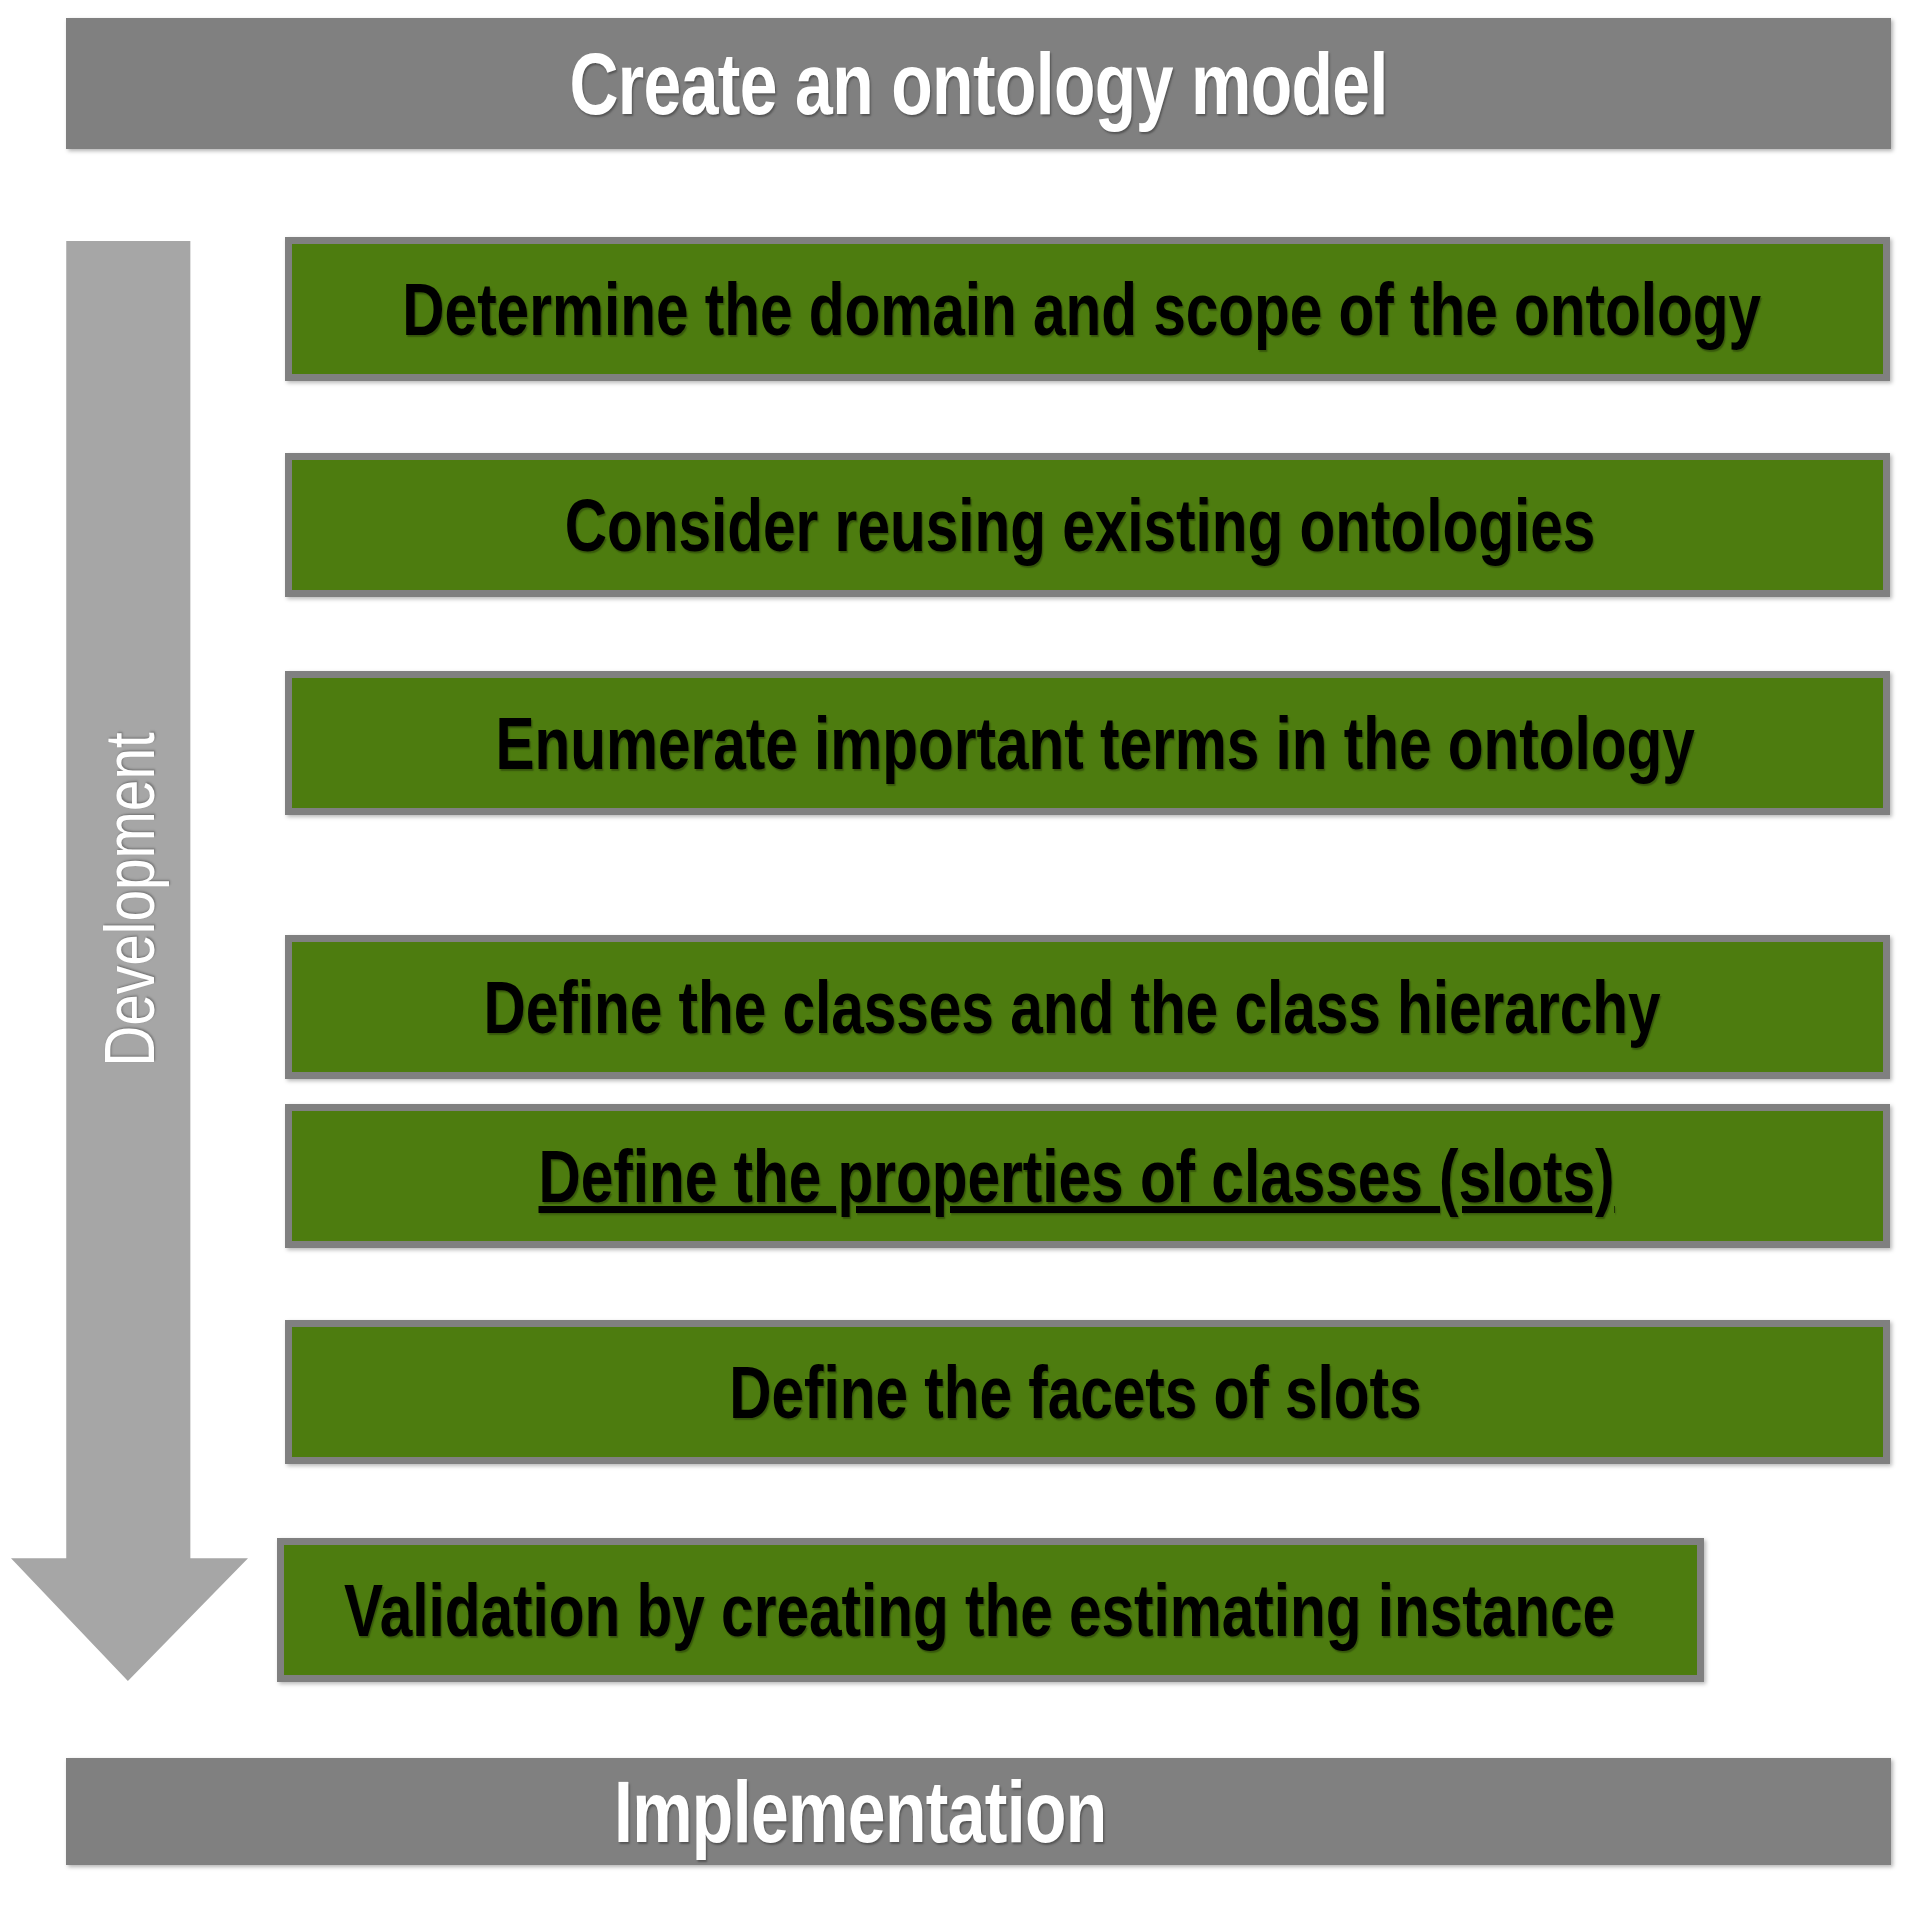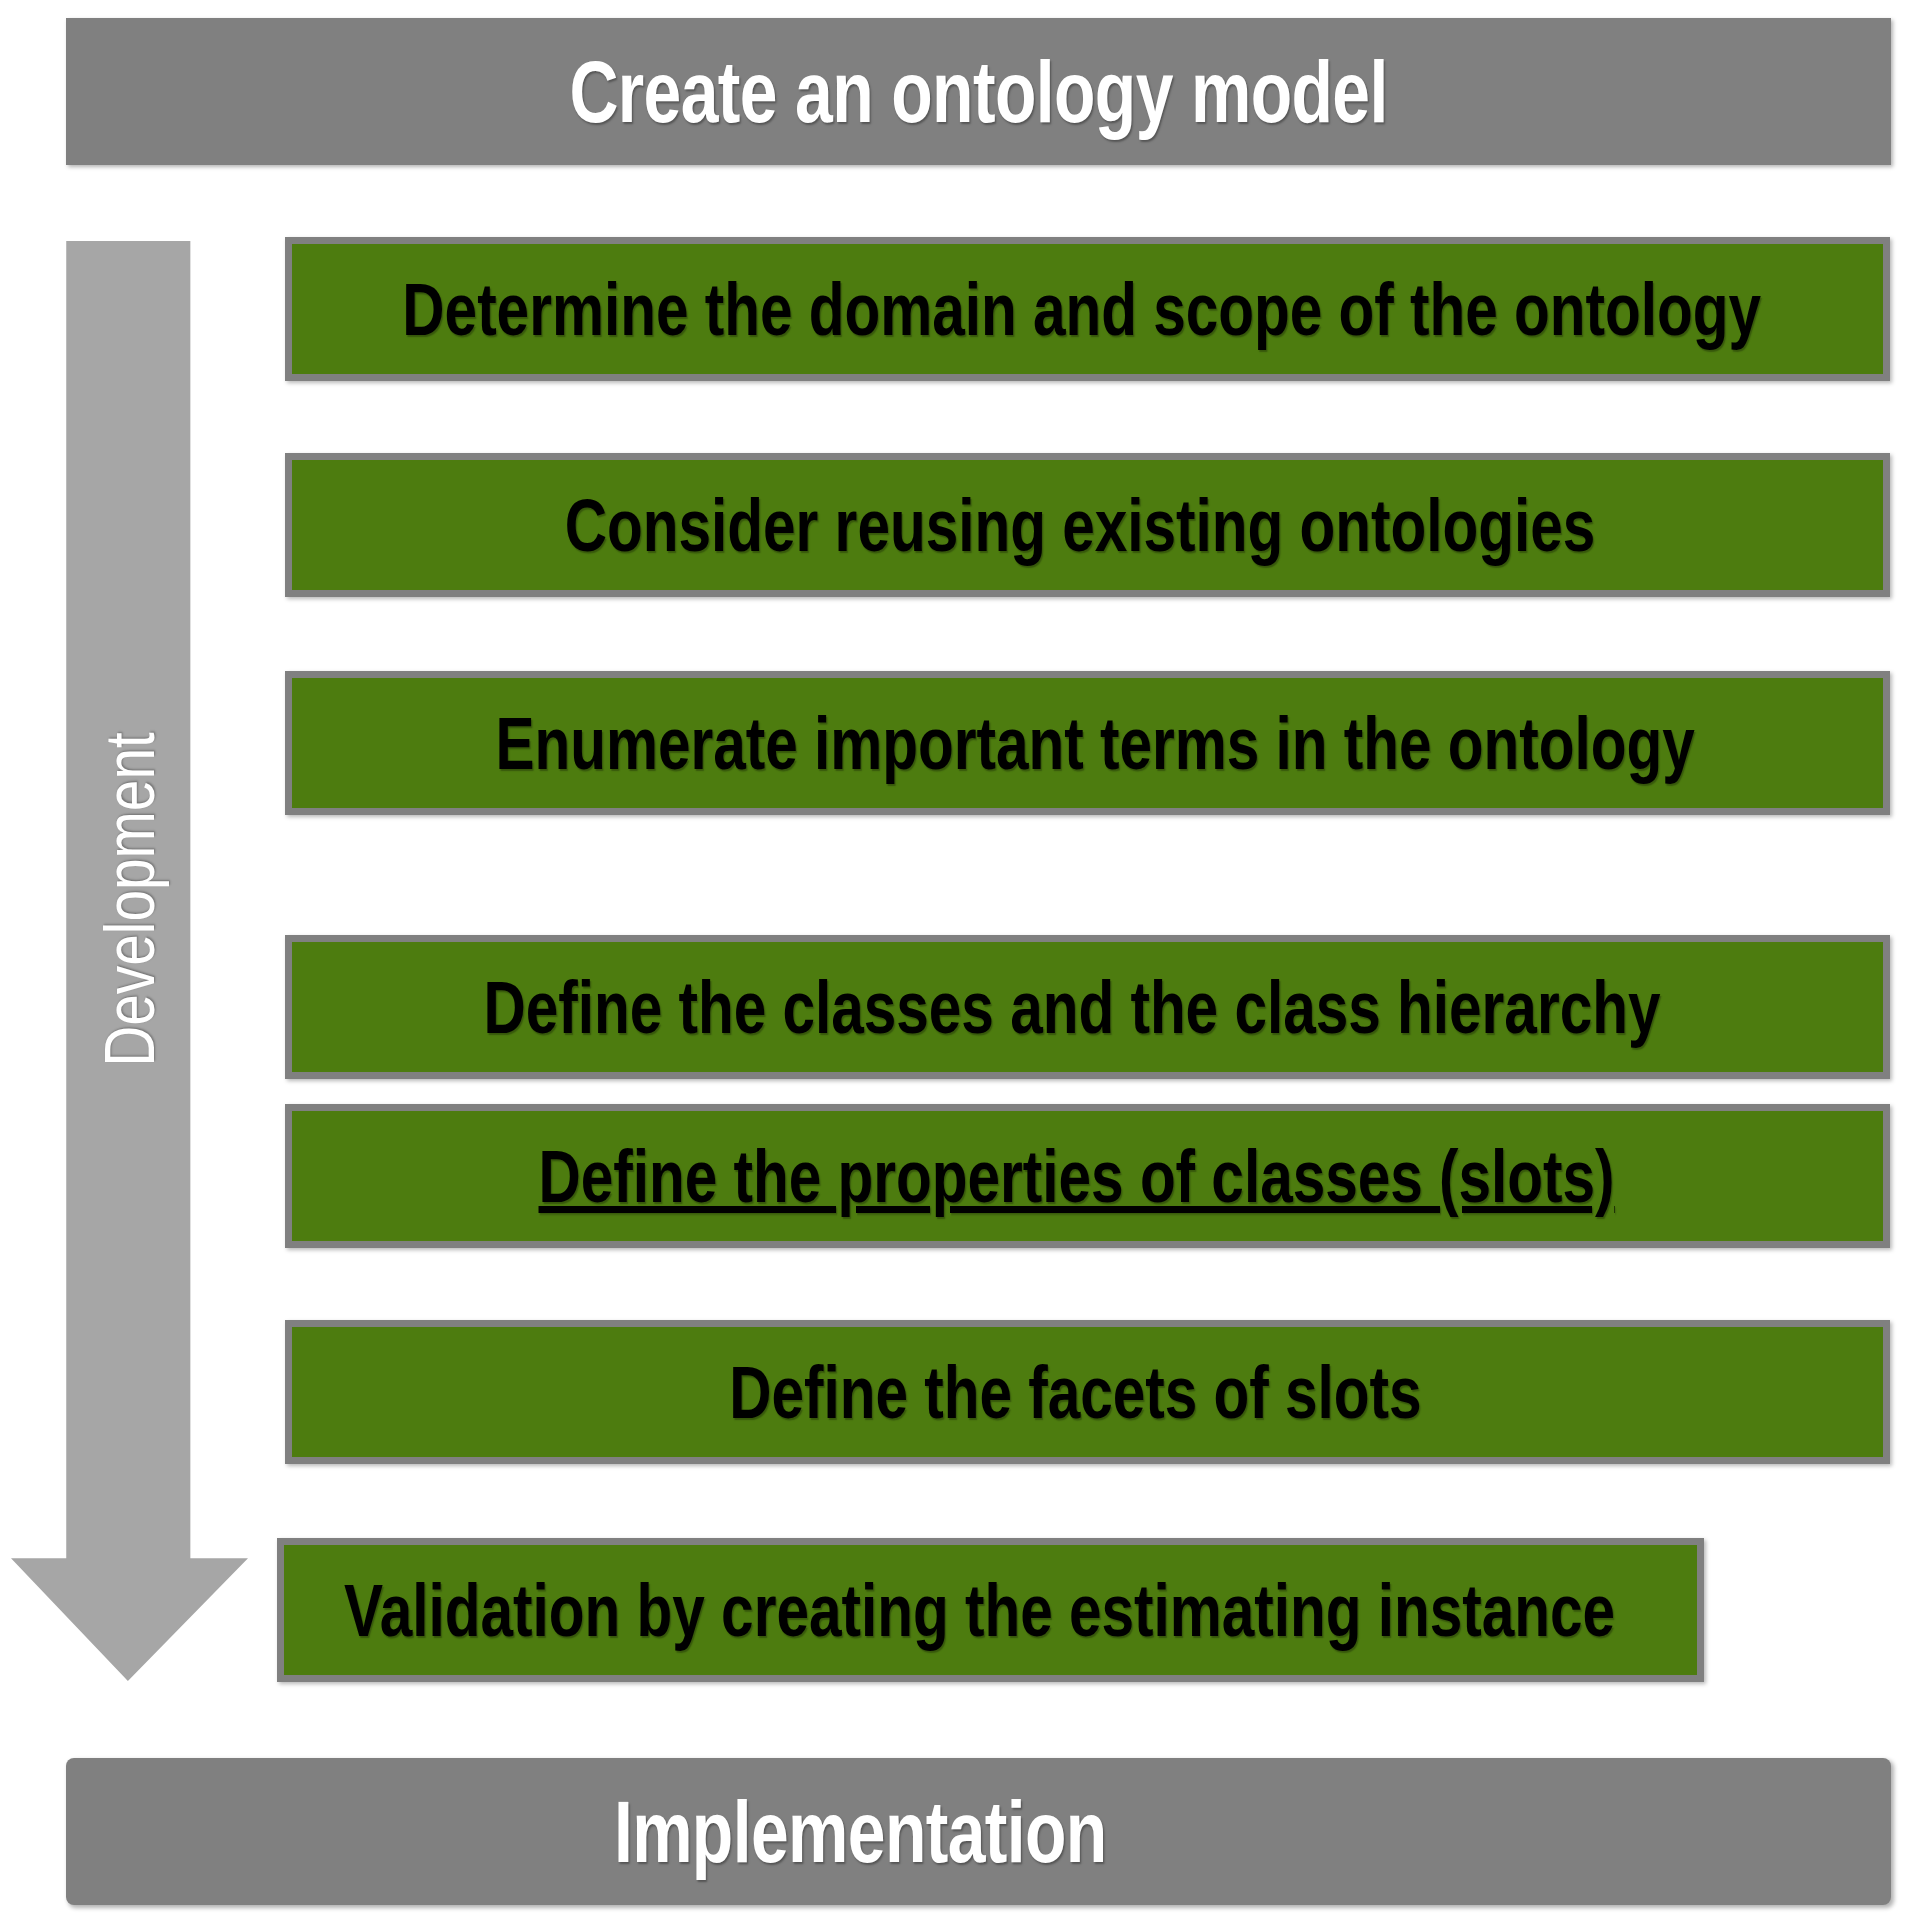--- a/index.html
+++ b/index.html
@@ -32,22 +32,22 @@
     font-weight: bold;
     font-size: 87px;
     line-height: 1;
     letter-spacing: -0.8px;
     transform: scaleX(0.78);
     transform-origin: center center;
     white-space: nowrap;
     color: #ffffff;
     text-shadow: 1.6px 1.6px 2.4px rgba(0,0,0,0.35);
   }
-  #header-banner { top: 18.4px; height: 147px; }
-  #footer-banner { top: 1758px; height: 147px; border-radius: 8px; }
+  #header-banner { top: 18.4px; height: 131px; }
+  #footer-banner { top: 1758px; height: 107px; }
   #footer-banner .banner-label { transform: scaleX(0.78) translateX(-152px); }
 
   
   #development-arrow {
     position: absolute;
     left: 11.2px;
     top: 241px;
     width: 237px;
     height: 1440px;
   }

